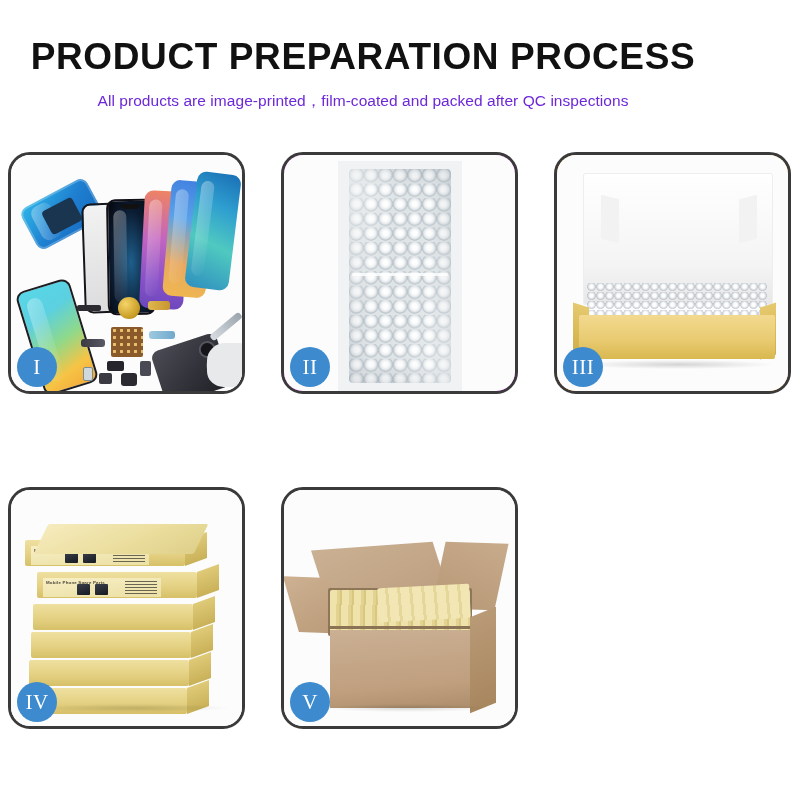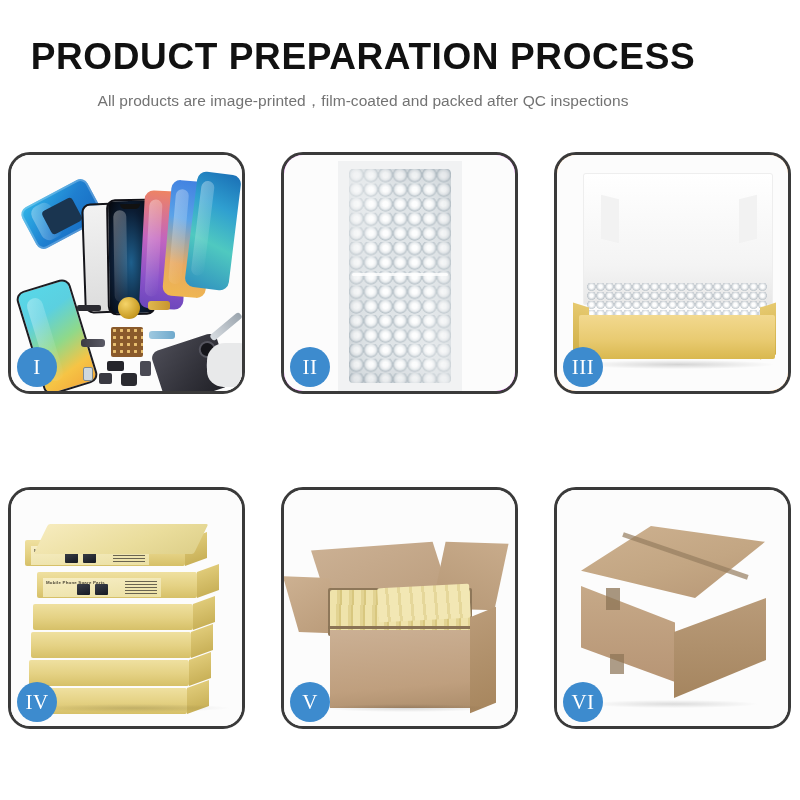--- a/index.html
+++ b/index.html
@@ -11,21 +11,21 @@
   }
   .page { position: relative; width: 726px; height: 800px; background: #fff; }
 
   
   .header { text-align: center; padding-top: 38px; }
   .title {
     font-size: 37px; font-weight: 700; letter-spacing: 0.6px;
     color: #111; line-height: 1.05; white-space: nowrap;
   }
   .subtitle {
-    font-size: 15.5px; color: #737373; margin-top: 14px;
+    font-size: 15.5px; color: #6d28d9; margin-top: 14px;
     letter-spacing: 0.05px; white-space: nowrap;
   }
 
   
   .grid {
     position: absolute; left: 8px; top: 152px;
     width: 784px;
     display: grid;
     grid-template-columns: 237px 237px 237px;
     grid-template-rows: 242px 242px;
@@ -363,27 +363,15 @@
         <div class="c-fill"></div>
         <div class="c-fill2"></div>
         <div class="c-edge"></div>
         <div class="c-front"></div>
         <div class="c-right"></div>
         <div class="c-sh"></div>
       </div>
       <div class="badge">V</div>
     </div>
 
-    <div class="panel p6">
-      <div class="photo">
-        <div class="s-top"></div>
-        <div class="s-seam"></div>
-        <div class="s-left"></div>
-        <div class="s-right"></div>
-        <div class="s-tape1"></div>
-        <div class="s-tape2"></div>
-        <div class="s-sh"></div>
-      </div>
-      <div class="badge">VI</div>
-    </div>
 
   </div>
 </div>
 
 </body></html>

